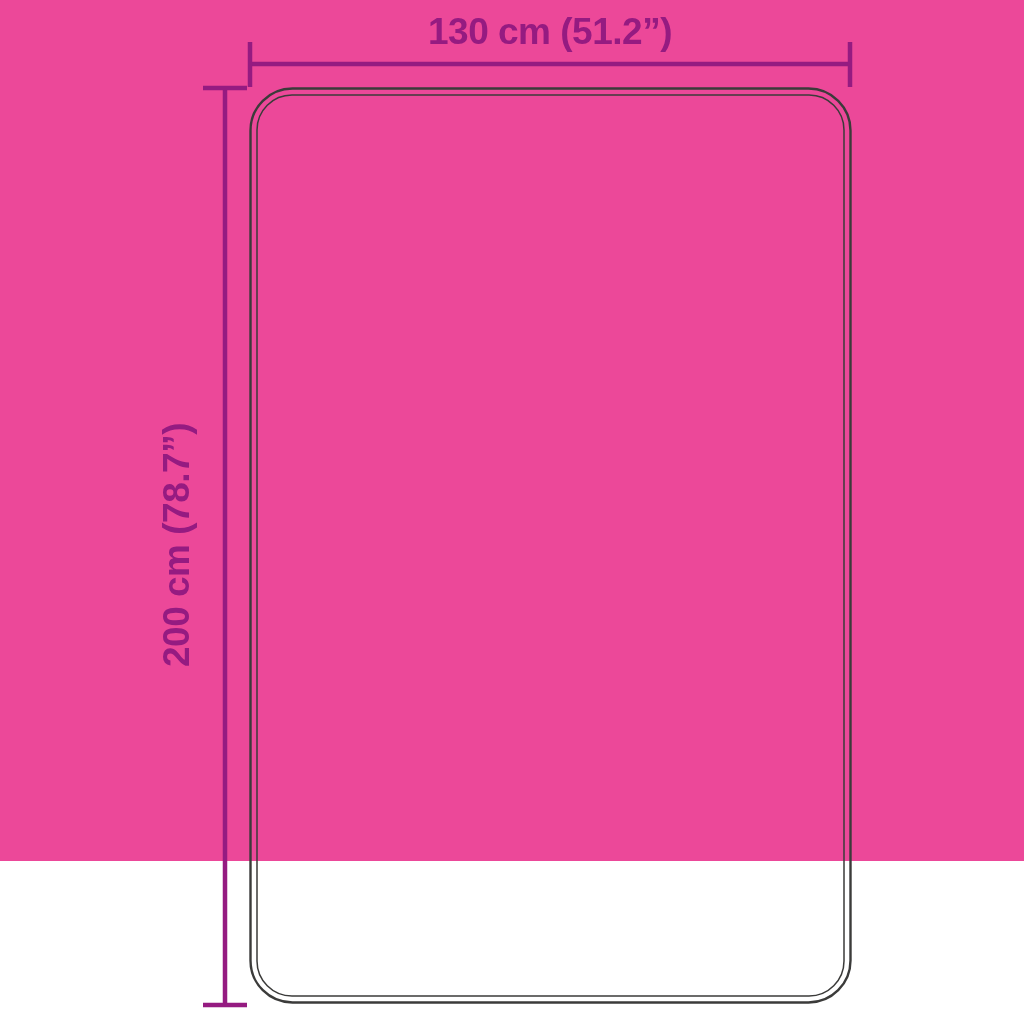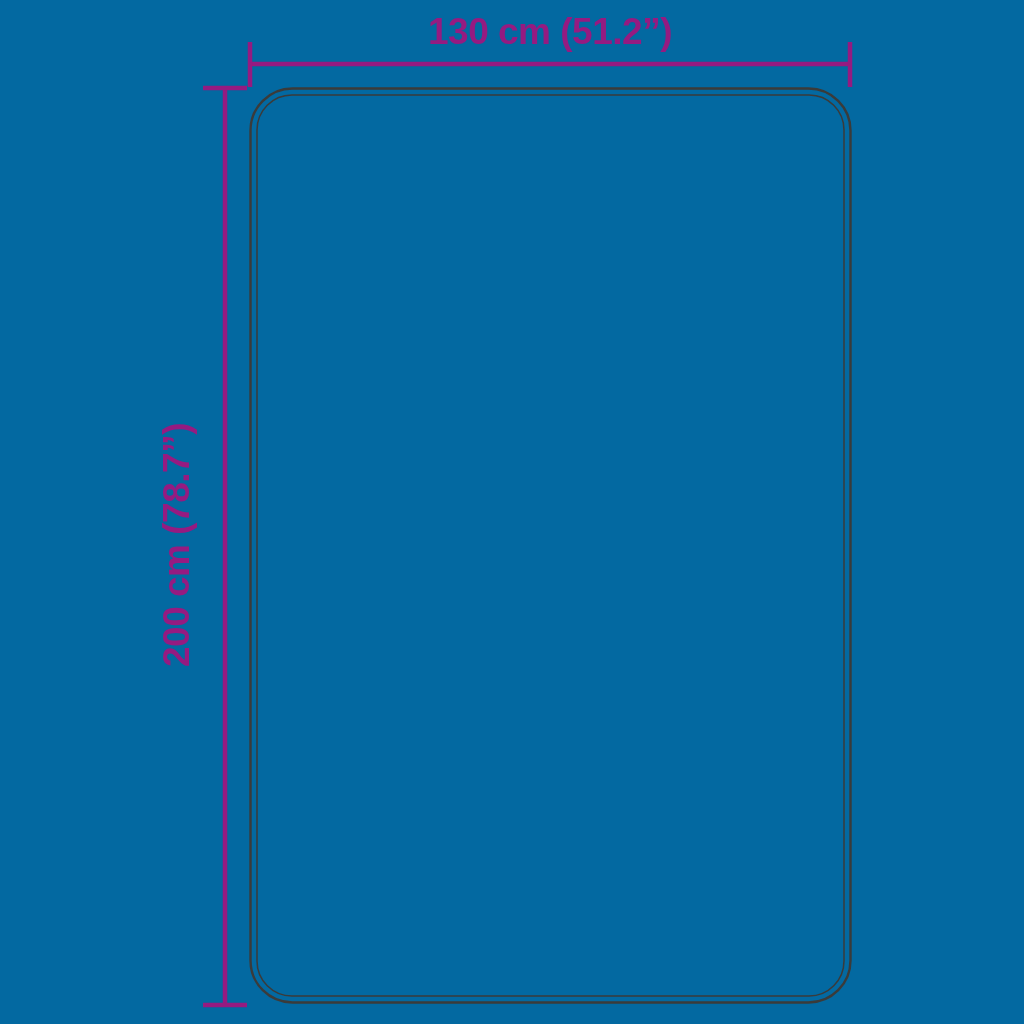--- a/index.html
+++ b/index.html
@@ -7,22 +7,22 @@
     padding: 0;
     width: 1024px;
     height: 1024px;
     background: #ffffff;
     overflow: hidden;
     font-family: "Liberation Sans", sans-serif;
   }
   #stage {
     position: relative;
     width: 1024px;
-    height: 1024px;
-    background: #0369a1;
+    height: 861px;
+    background: #ec4899;
   }
   svg text {
     font-family: "Liberation Sans", "DejaVu Sans", sans-serif;
     font-weight: bold;
     font-size: 37px;
     letter-spacing: -0.5px;
   }
 </style>
 </head>
 <body>

